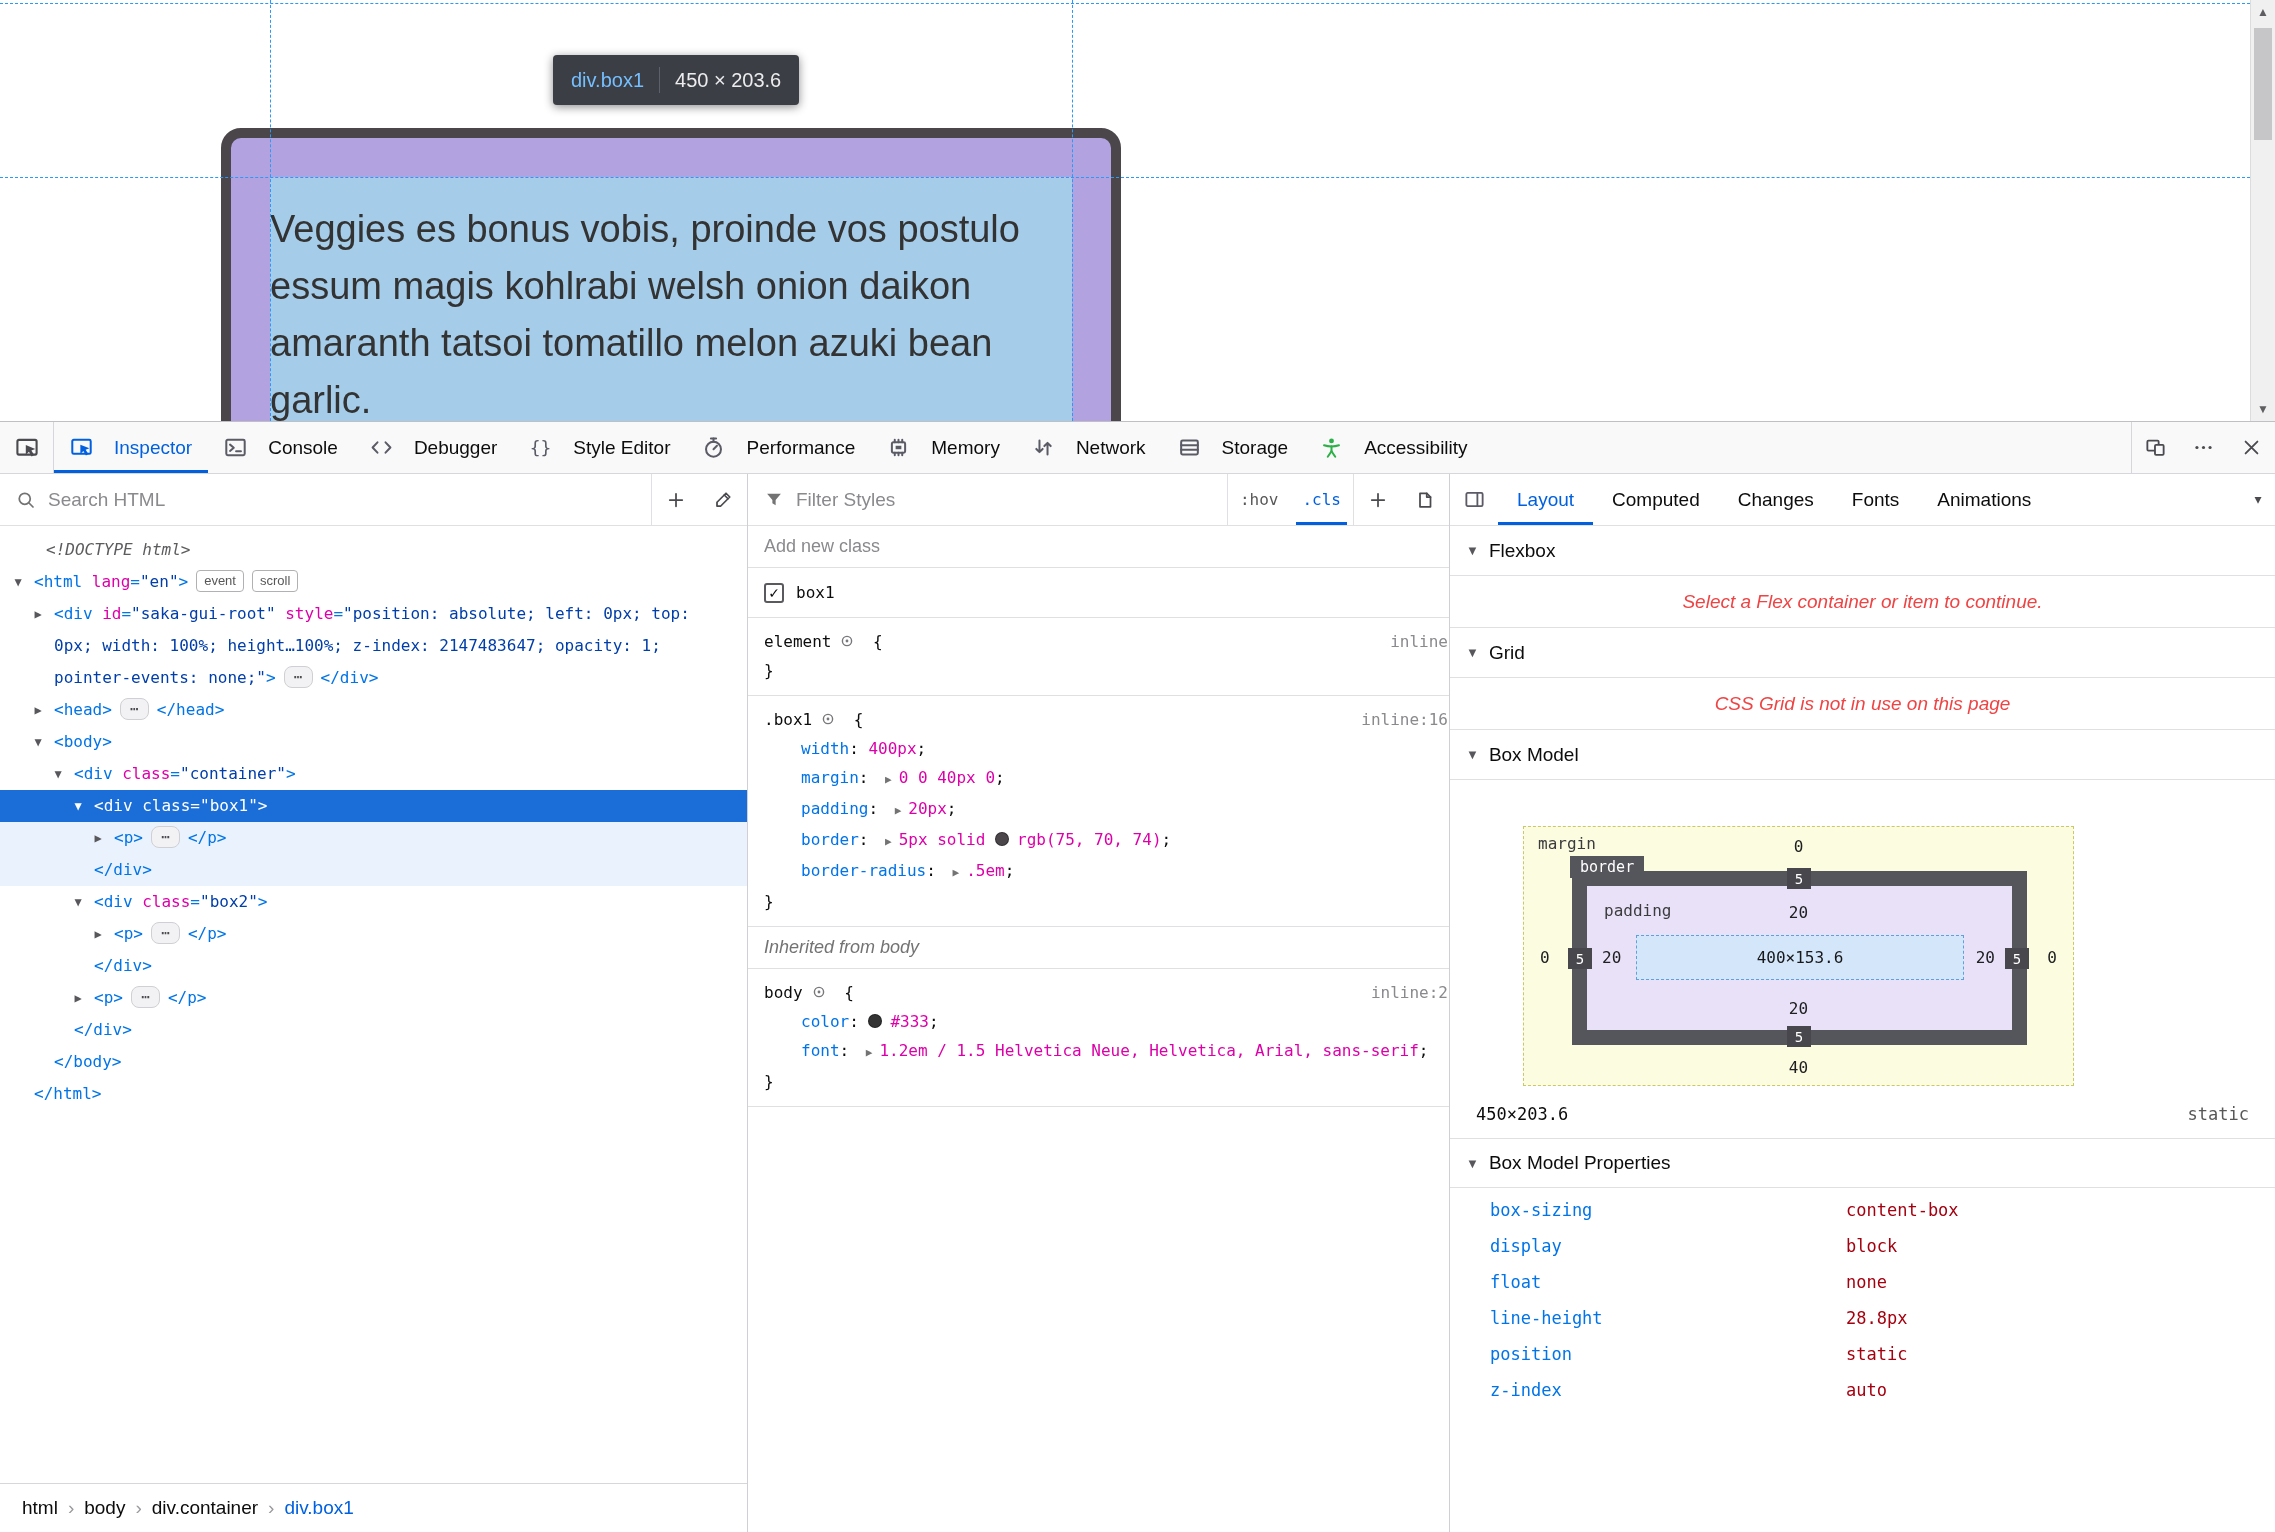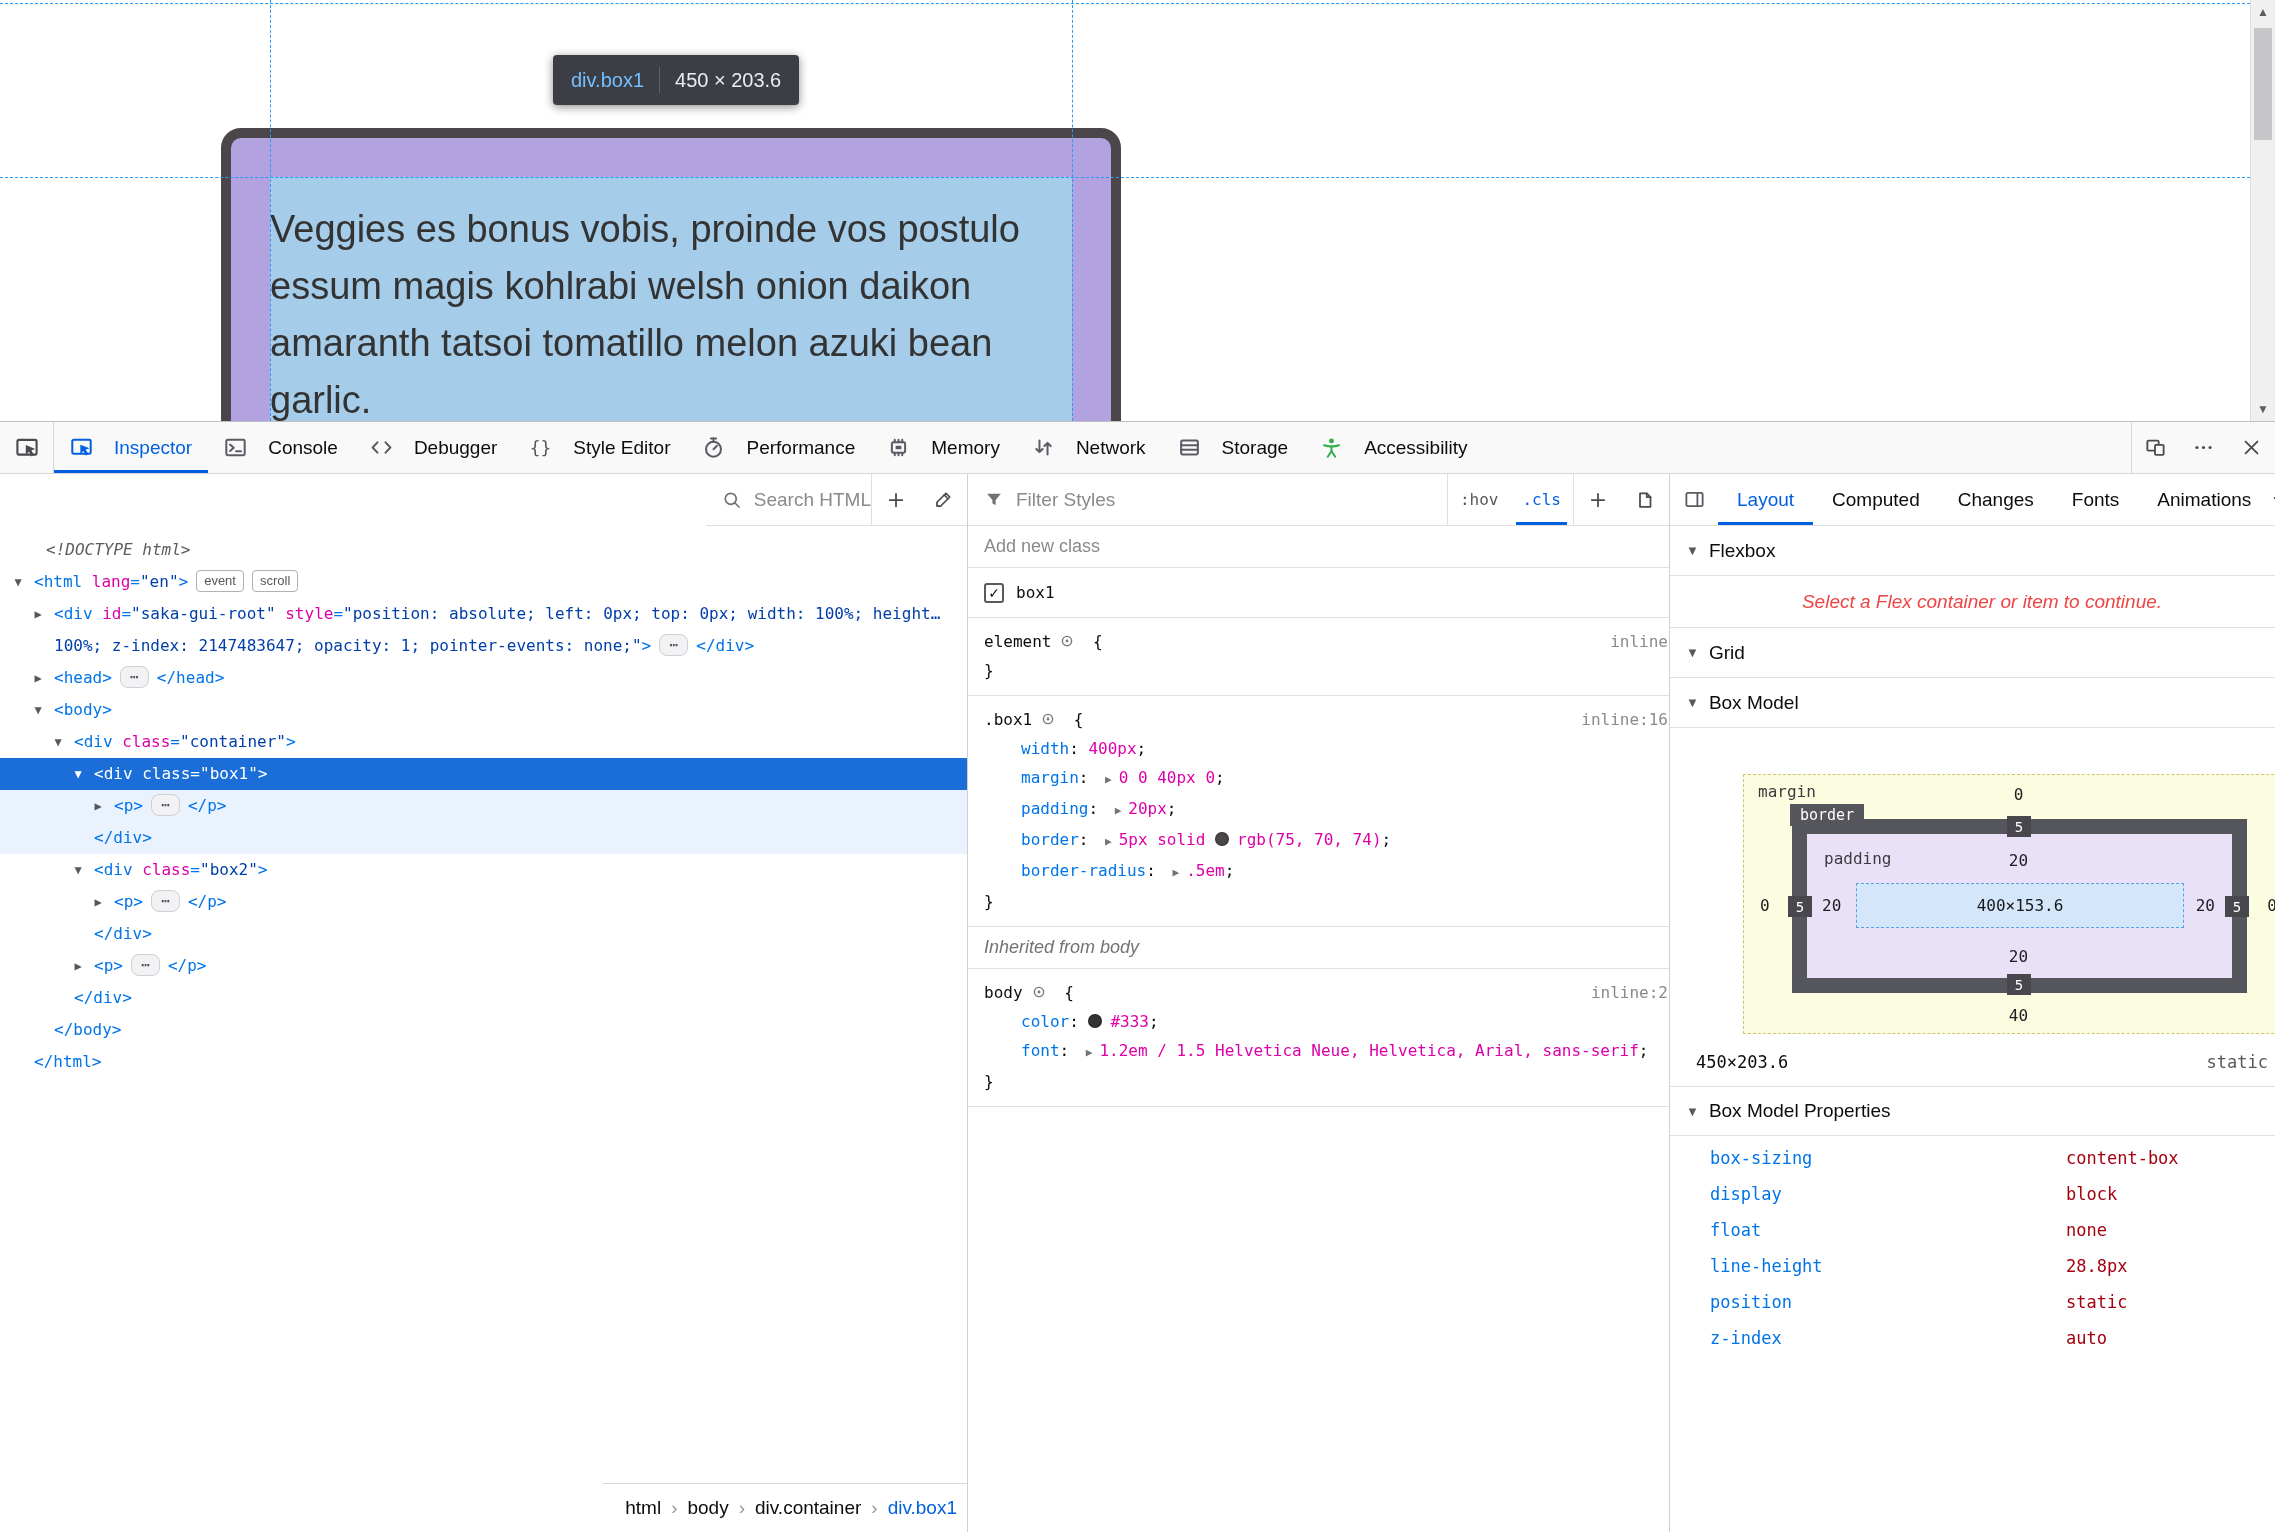--- a/index.html
+++ b/index.html
@@ -41,21 +41,21 @@
   .dt-tab.active { color:var(--accent,#0060df); }
   .dt-tab.active .ticon { color:var(--accent,#0060df); }
   .dt-tab.active::after { content:""; position:absolute; left:0; right:0; bottom:0; height:3px; background:var(--accent,#0060df); }
   .tb-spacer { flex:1; }
   #win-btns { display:flex; align-items:stretch; }
   .win-btn { width:48px; display:flex; align-items:center; justify-content:center; color:#4a4a4f; }
   .win-btn.sep { border-left:1px solid #d7d7db; }
   .win-btn .ico { width:21px; height:21px; }
 
   #dt-panels { flex:1; display:flex; min-height:0; }
-  #col-markup { width:968px; flex:none; border-right:1px solid #d0d0d4; display:flex; flex-direction:column; min-height:0;align-items:flex-end; }
+  #col-markup { width:748px; flex:none; border-right:1px solid #d0d0d4; display:flex; flex-direction:column; min-height:0; }
   #col-rules  { width:702px; flex:none; border-right:1px solid #d0d0d4; display:flex; flex-direction:column; min-height:0; }
   #col-layout { flex:1; display:flex; flex-direction:column; min-height:0; }
 
   .row2 { height:52px; flex:none; border-bottom:1px solid #e0e0e2; display:flex; align-items:stretch; background:#fff; }
   .s-ico { width:20px; height:20px; color:#737373; align-self:center; margin-left:16px; flex:none; }
   .placeholder { align-self:center; margin-left:12px; color:#8a8a8e; font-size:19px; flex:1;
                  white-space:nowrap; overflow:hidden; }
   .row2-btn { width:48px; display:flex; align-items:center; justify-content:center; color:#4a4a4f; flex:none; }
   .row2-btn.sep { border-left:1px solid #e0e0e2; }
   .row2-btn .ico { width:20px; height:20px; }
@@ -454,20 +454,21 @@
       <div class="sec-hdr">
         <span class="twisty">▼</span>
         <span>Flexbox</span>
       </div>
       <div class="sec-msg">Select a Flex container or item to continue.</div>
 
       <div class="sec-hdr">
         <span class="twisty">▼</span>
         <span>Grid</span>
       </div>
+      <div class="sec-msg">CSS Grid is not in use on this page</div>
 
       <div class="sec-hdr">
         <span class="twisty">▼</span>
         <span>Box Model</span>
       </div>
 
       <div class="bm-area">
         <div class="bm-diagram">
           <span class="bm-label" style="left:14px;top:7px">margin</span>
           <span class="bm-num ctr" style="top:10px">0</span>

